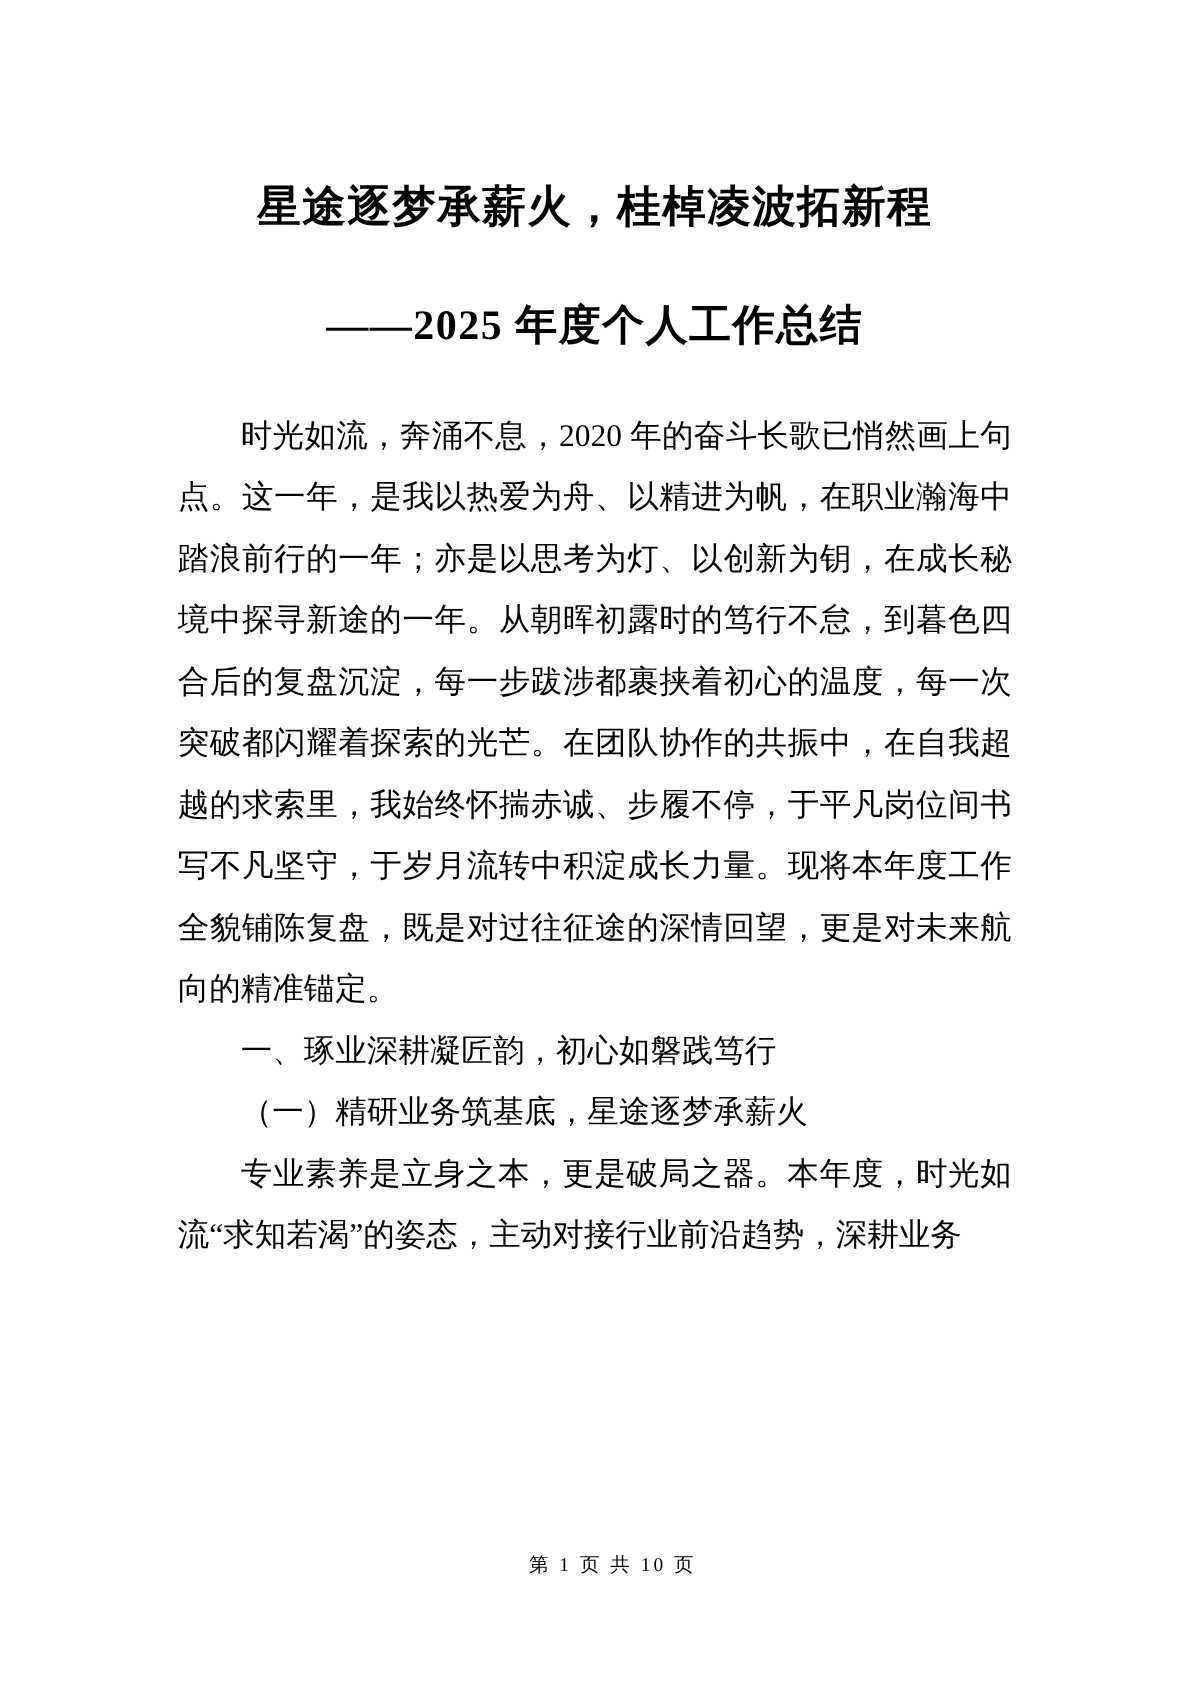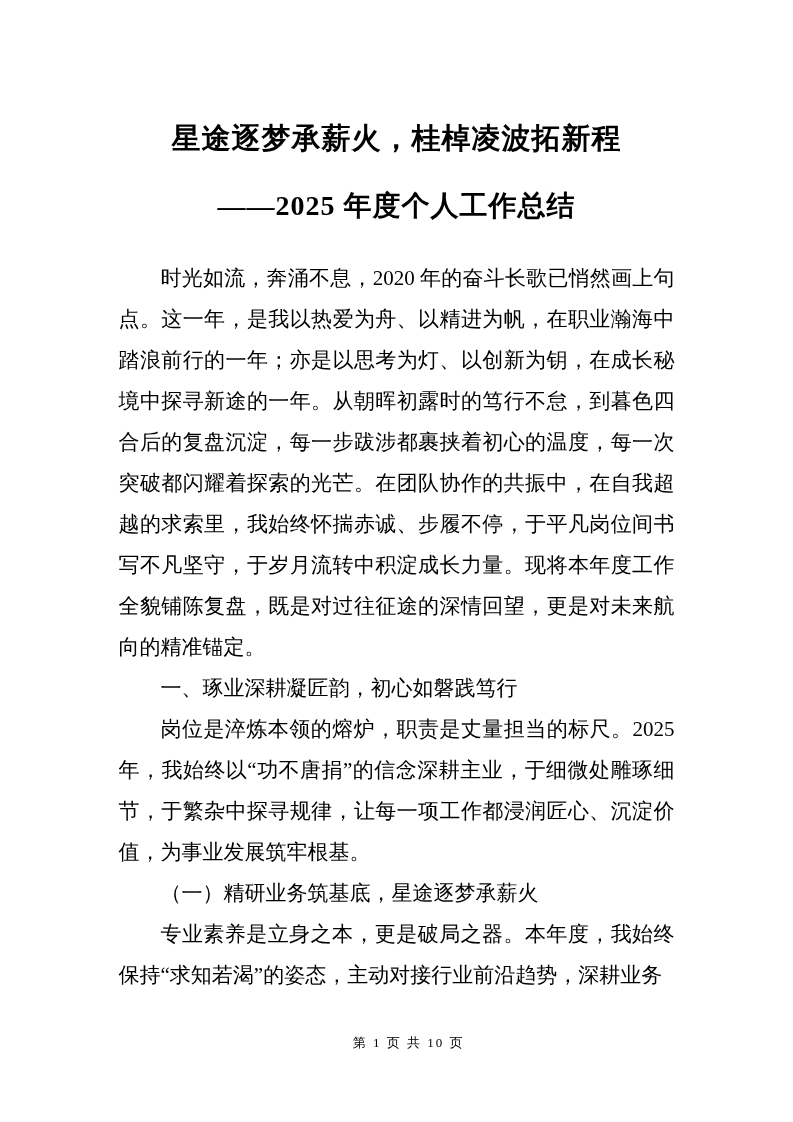--- a/index.html
+++ b/index.html
@@ -21,21 +21,21 @@
   }
   .doc-title {
     margin: 0;
     text-align: center;
     font-size: 29px;
     line-height: 35px;
     font-weight: bold;
     letter-spacing: 1px;
   }
   .doc-subtitle {
-    margin: 32px 0 0 0;
+    margin: 44px 0 0 0;
     text-align: center;
     font-size: 28px;
     line-height: 35px;
     font-weight: bold;
     letter-spacing: 1px;
   }
   .doc-body {
     width: 556px;
     margin: 35px auto 0 auto;
     font-size: 21px;
@@ -70,23 +70,22 @@
   <h1 class="doc-title">星途逐梦承薪火，桂棹凌波拓新程</h1>
 
   <h2 class="doc-subtitle">——2025 年度个人工作总结</h2>
 
   <div class="doc-body">
 
     <p>时光如流，奔涌不息，2020 年的奋斗长歌已悄然画上句点。这一年，是我以热爱为舟、以精进为帆，在职业瀚海中踏浪前行的一年；亦是以思考为灯、以创新为钥，在成长秘境中探寻新途的一年。从朝晖初露时的笃行不怠，到暮色四合后的复盘沉淀，每一步跋涉都裹挟着初心的温度，每一次突破都闪耀着探索的光芒。在团队协作的共振中，在自我超越的求索里，我始终怀揣赤诚、步履不停，于平凡岗位间书写不凡坚守，于岁月流转中积淀成长力量。现将本年度工作全貌铺陈复盘，既是对过往征途的深情回望，更是对未来航向的精准锚定。</p>
 
     <p class="heading">一、琢业深耕凝匠韵，初心如磐践笃行</p>
 
-    <p>岗位是淬炼本领的熔炉，职责是丈量担当的标尺。2025 年，我始终以“功不唐捐”的信念深耕主业，于细微处雕琢细节，于繁杂中探寻规律，让每一项工作都浸润匠心、沉淀价值，为事业发展筑牢根基。</p>
 
     <p class="heading">（一）精研业务筑基底，星途逐梦承薪火</p>
 
-    <p>专业素养是立身之本，更是破局之器。本年度，我始终保持“求知若渴”的姿态，主动对接行业前沿趋势，深耕业务</p>
+    <p>专业素养是立身之本，更是破局之器。本年度，时光如流“求知若渴”的姿态，主动对接行业前沿趋势，深耕业务</p>
 
   </div>
 
   <div class="page-footer">第 1 页 共 10 页</div>
 
 </div>
 
 </body></html>

